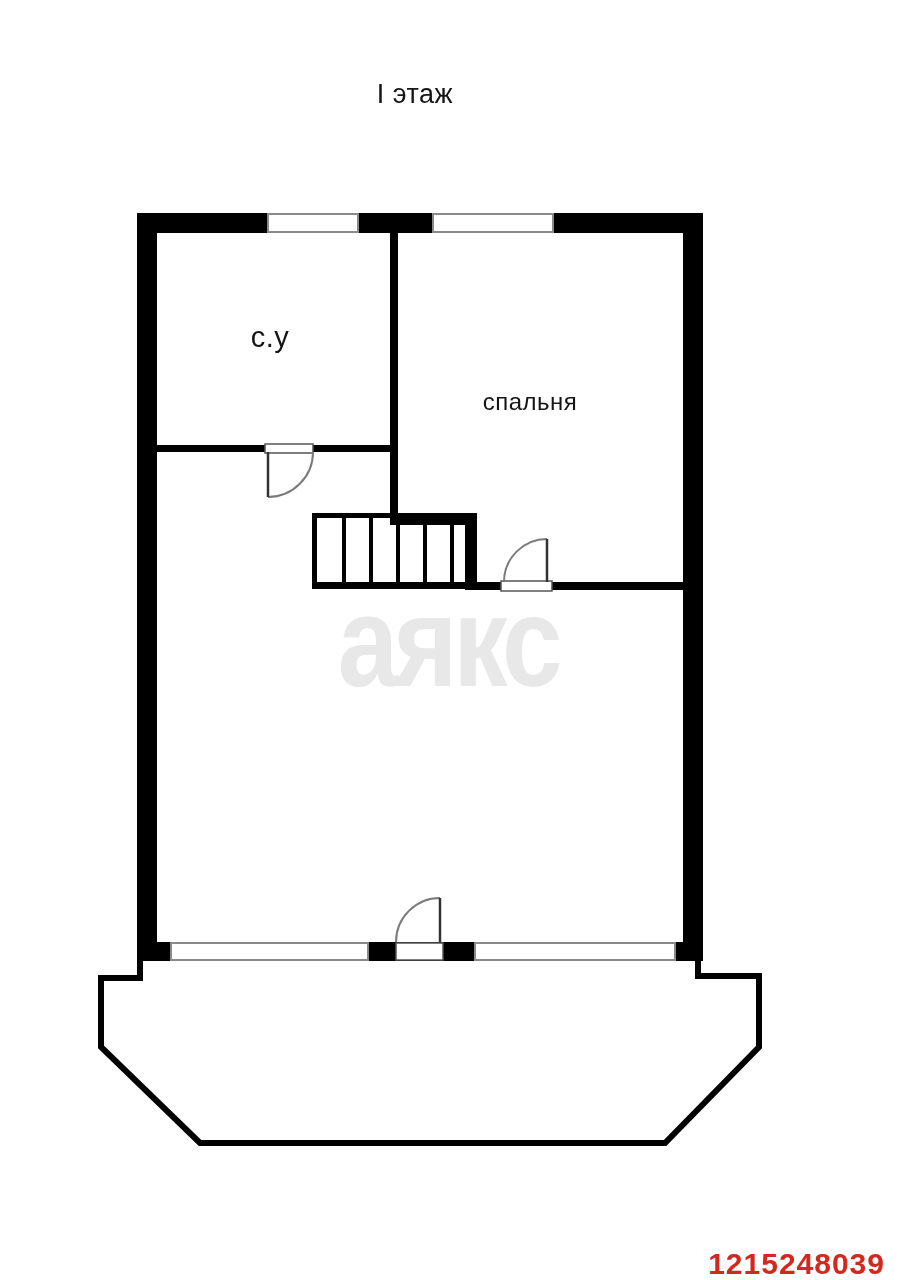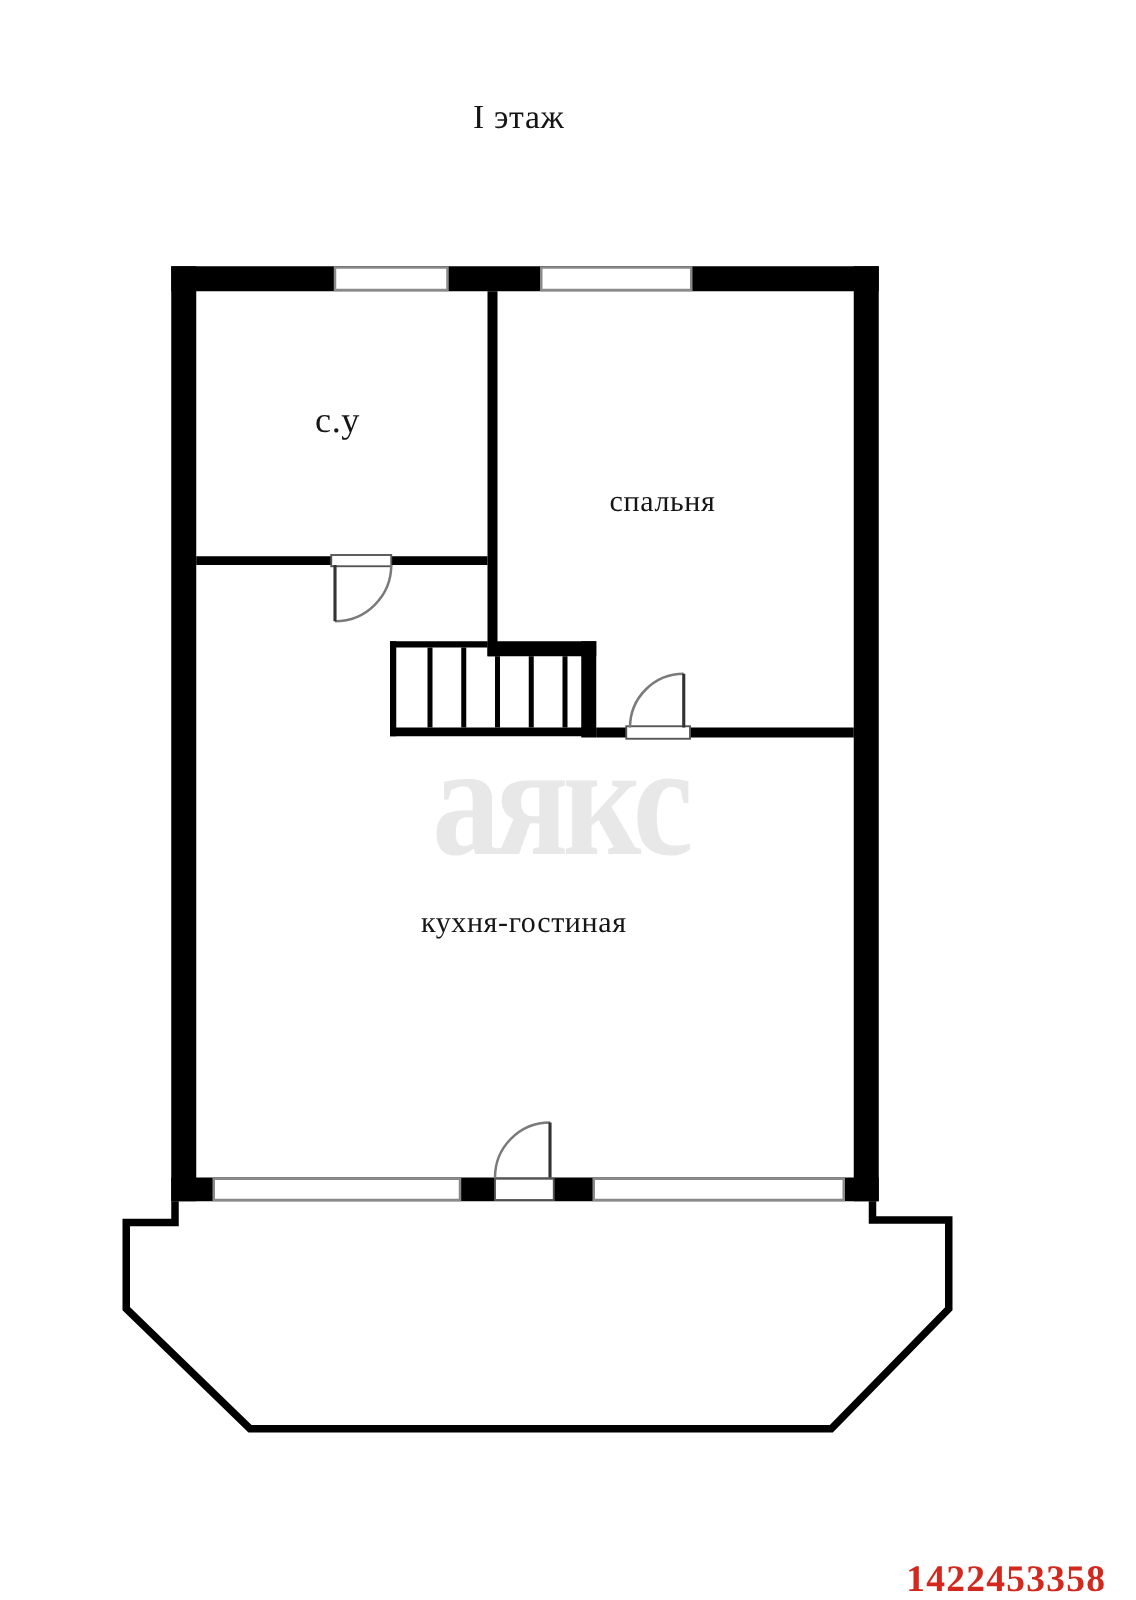--- a/index.html
+++ b/index.html
@@ -2,21 +2,21 @@
 <html style="--wall: #000000; --window-outline: #8a8a8a; --threshold-outline: #555555; --door-leaf: #333333; --door-arc: #7a7a7a; --terrace-outline: #000000; --watermark: #e8e8e8; --listing-id: #d2281e;"><head>
 <meta charset="utf-8">
 <style>
   html, body { margin: 0; padding: 0; background: #ffffff; }
   #page {
     position: relative;
     width: 909px;
     height: 1280px;
     background: #ffffff;
     overflow: hidden;
-    font-family: Liberation Serif, serif;
+    font-family: Liberation Sans, sans-serif;
   }
   #plan-svg { position: absolute; left: 0; top: 0; }
 
   .wall      { fill: var(--wall, #000000); }
   .win       { fill: #ffffff; stroke: var(--window-outline, #8a8a8a); stroke-width: 2; }
   .thr       { fill: #ffffff; stroke: var(--threshold-outline, #555555); stroke-width: 1.5; }
   .leaf      { stroke: var(--door-leaf, #333333); stroke-width: 2.5; fill: none; }
   .arc       { stroke: var(--door-arc, #7a7a7a); stroke-width: 2; fill: none; }
   .step      { fill: var(--wall, #000000); }
   .terr      { fill: none; stroke: var(--terrace-outline, #000000); stroke-width: 6; stroke-linejoin: miter; }
@@ -113,17 +113,16 @@
       <path class="arc" d="M 440 898 A 44 44 0 0 0 396 942"></path>
       <path class="leaf" d="M 440 942 L 440 898"></path>
     </g>
 
     <polyline class="terr" points="140,961 140,978 101,978 101,1047 200,1143 665,1143 759,1047 759,976 698,976 698,961"></polyline>
   </svg>
 
   <div class="label title-label">I этаж</div>
   <div class="label bathroom-label">с.у</div>
   <div class="label bedroom-label">спальня</div>
-  <div class="label kitchen-label">кухня-гостиная</div>
   <div class="watermark">аякс</div>
-  <div class="listing-id">1422453358</div>
+  <div class="listing-id">1215248039</div>
 
 </div>
 
 </body></html>

